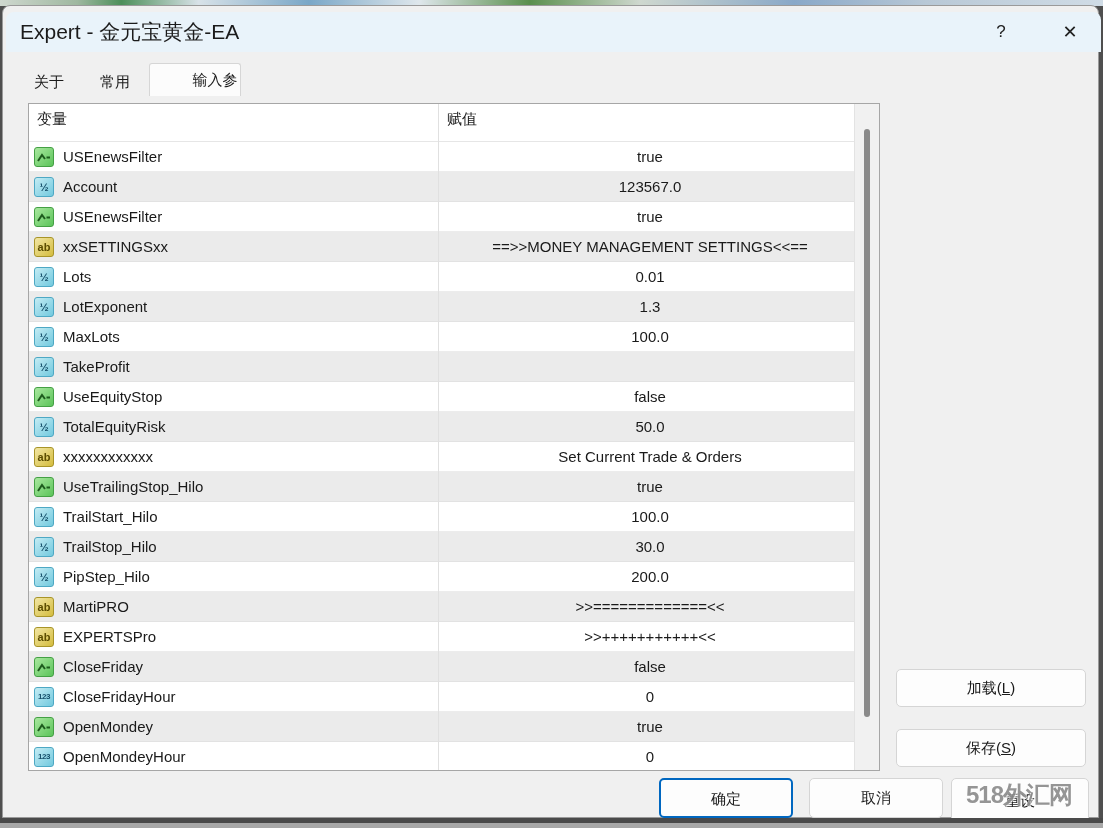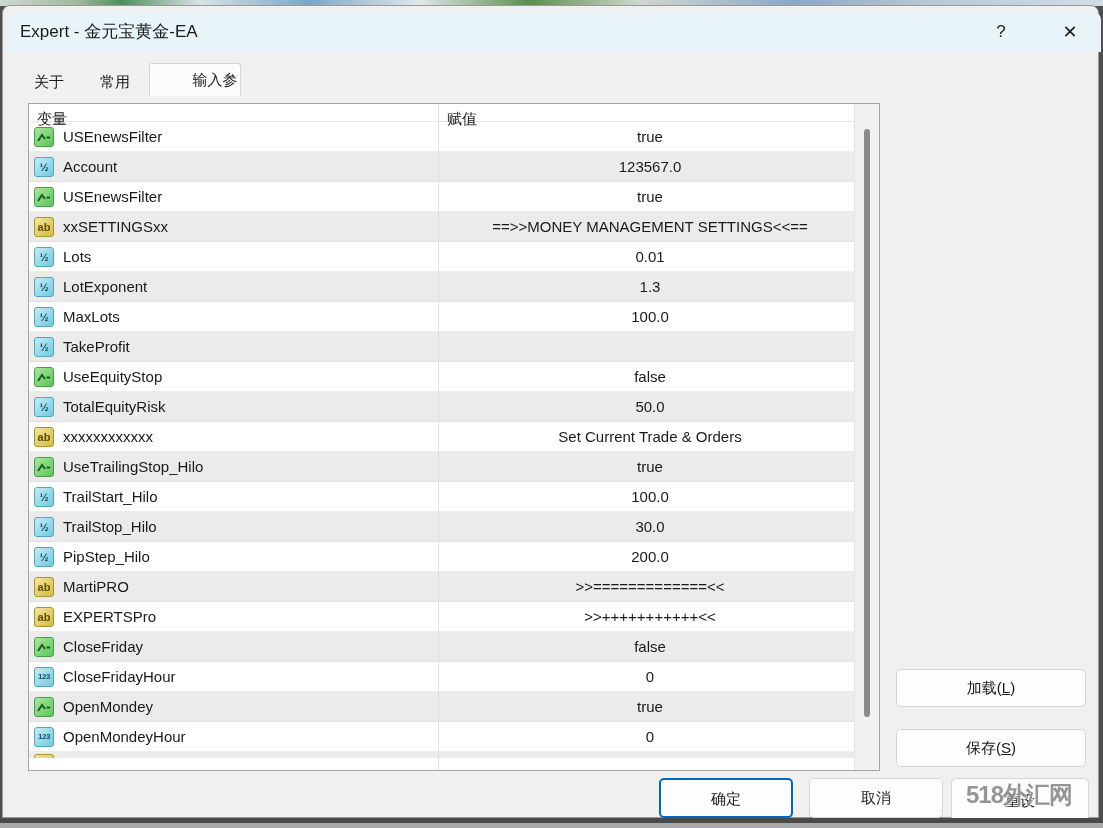--- a/index.html
+++ b/index.html
@@ -27,21 +27,21 @@
   }
   .bottom-edge { position:absolute; left:0; top:818px; width:1103px; height:5px; background:#4a4a4a; }
   .below-edge  { position:absolute; left:0; top:823px; width:1103px; height:5px; background:#a8a8a8; }
 
   .titlebar {
     position:absolute; left:3px; top:6px; width:1095px; height:40px;
     background:#e9f3fa; border-radius:8px 8px 0 0;
   }
   .title-text {
     position:absolute; left:14px; top:0; height:40px; line-height:40px;
-    font-size:17px; color:#1b1b1b;
+    font-size:21px; color:#1b1b1b;
   }
   .help-btn, .close-btn {
     position:absolute; top:0; height:40px; line-height:40px; text-align:center;
     font-size:17px; color:#222; cursor:default;
   }
   .help-btn  { left:975px; width:40px; }
   .close-btn { left:1040px; width:48px; font-size:18px; }
 
   
   .tab {
@@ -60,21 +60,21 @@
 
   
   .param-table {
     position:absolute; left:25px; top:97px; width:852px; height:668px;
     background:#ffffff; border:1px solid #a6a6a6;
   }
   .ptable-inner { position:absolute; inset:0; overflow:hidden; }
   .col-sep {
     position:absolute; left:409px; top:0; bottom:0; width:1px; background:#e0e0e0; z-index:3;
   }
-  .thead { position:relative; height:18px; background:#ffffff; border-bottom:1px solid #e6e6e6; }
+  .thead { position:relative; height:38px; background:#ffffff; border-bottom:1px solid #e6e6e6; }
   .th { position:absolute; top:0; height:30px; line-height:29px; font-size:15px; }
   .th.var { left:8px; }
   .th.val { left:418px; }
 
   .rows { position:relative; }
   .prow {
     position:relative; height:30px; display:flex;
     border-bottom:1px solid #ececec;
   }
   .prow.alt { background:#ebebeb; border-bottom-color:#e2e2e2; }

